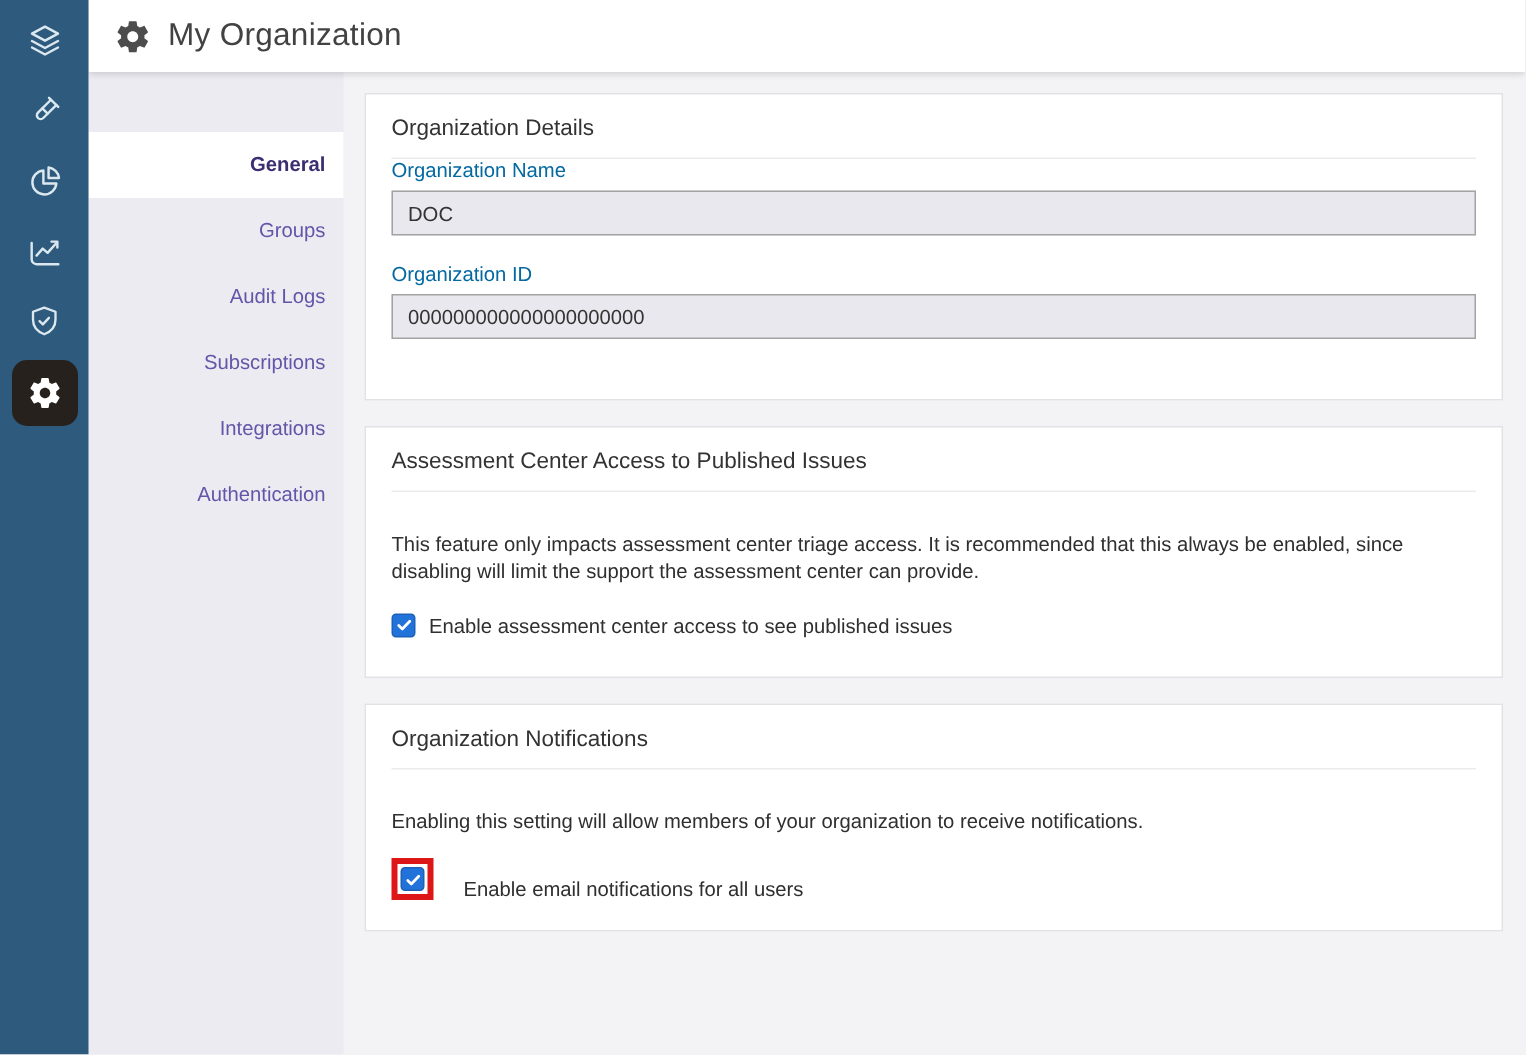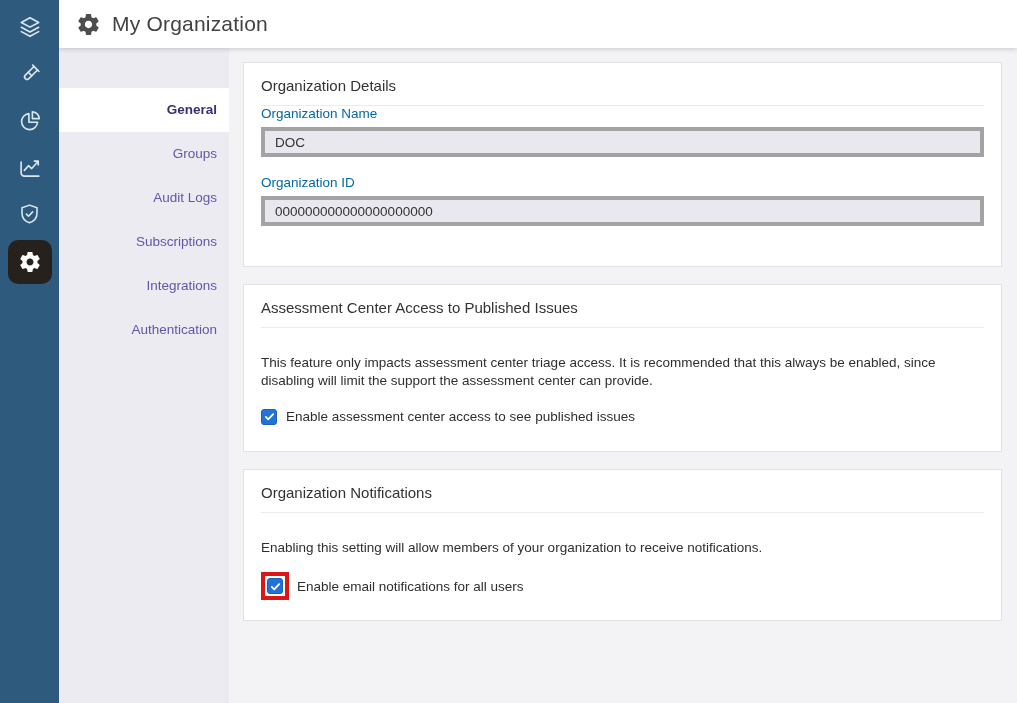--- a/index.html
+++ b/index.html
@@ -60,48 +60,48 @@
     padding: 14px 17px 0 17px; margin-bottom: 17px;
   }
   .card-title { font-size: 15px; font-weight: 400; color: #333333; }
   .divider { border-bottom: 1px solid #ebebeb; margin-top: 11px; }
 
   .field-label { display: block; font-size: 13.5px; color: #0369a1; }
   .field:first-of-type .field-label { margin-top: 32px; }
   .field + .field .field-label { margin-top: 18px; }
   .text-input {
     display: block; width: 100%; height: 30px; margin-top: 6px;
-    background: #e9e8ee; border: 4px solid #a3a3a3;
+    background: #e9e8ee; border: 1px solid #a3a3a3;
     font-family: "Liberation Sans", "DejaVu Sans", sans-serif;
     font-size: 13.5px; color: #333333; padding: 0 10px;
   }
   .card-org-details { padding-bottom: 40px; }
 
   .card-desc {
     margin-top: 26px; font-size: 13.5px; color: #2f2f2f; line-height: 1.32;
     max-width: 725px;
   }
-  .check-row { display: flex; align-items: center; margin-top: 20px; }
+  .check-row { display: flex; align-items: flex-end; margin-top: 20px; }
   .card-assessment { padding-bottom: 26px; }
   .card-assessment .check-row { margin-top: 19px; }
   .card-notifications { padding-bottom: 20px; }
   .card-notifications .check-row { margin-top: 16px; }
 
   .checkbox {
     width: 16px; height: 16px; border-radius: 3px; background: #2273d9;
     border: 1px solid #1c60b8; display: inline-flex; align-items: center;
     justify-content: center; cursor: pointer; flex: 0 0 auto;
   }
   .check-label { font-size: 13.5px; color: #2f2f2f; margin-left: 9px; }
 
   .highlight-box {
     display: inline-flex; padding: 2px; border: 4px solid #dd1717;
     align-items: center; justify-content: center;
   }
-  .highlight-box + .check-label { margin-left: 8px; }
+  .highlight-box + .check-label { margin-left: 20px; }
 </style>
 </head>
 <body>
 
 <div class="app">
 
   <aside class="rail">
     <div class="rail-item">
       <svg width="26" height="26" viewBox="0 0 24 24" fill="none" stroke="#dce8ef" stroke-width="1.5" stroke-linejoin="round" stroke-linecap="round">
         <path d="M12 3.5l8 4.3-8 4.3-8-4.3z"></path>

